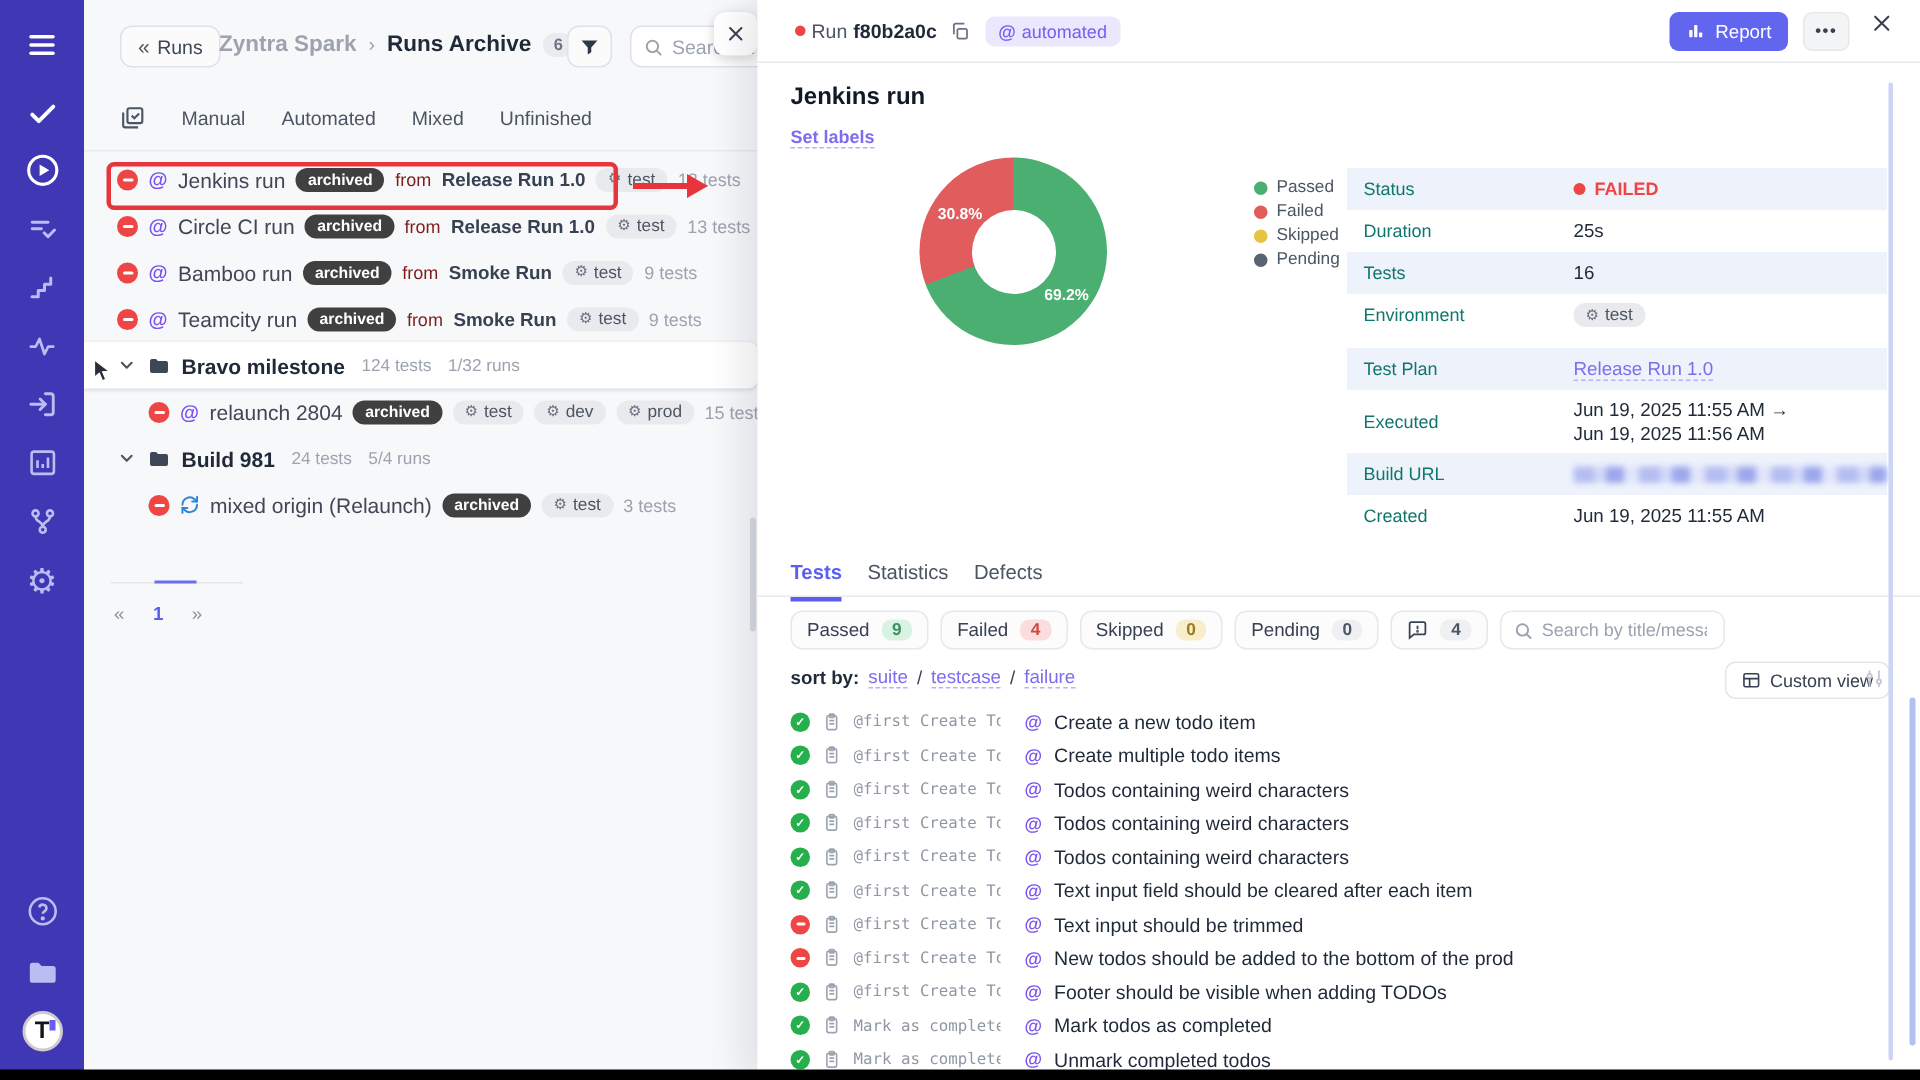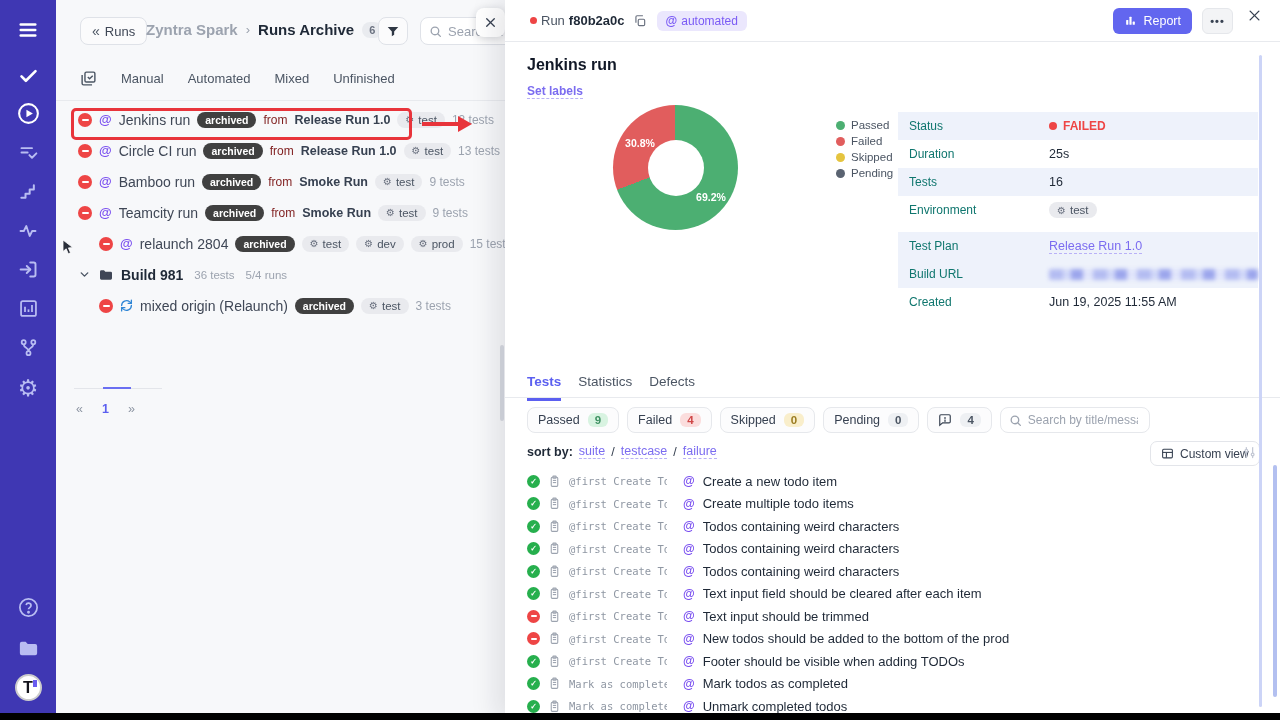--- a/index.html
+++ b/index.html
@@ -330,20 +330,35 @@
       <span class="badge-archived">archived</span>
       <span class="from-word">from</span>
       <span class="from-target">Smoke Run</span>
       <span class="tag-pill">
           <span class="gear-g">⚙</span>
           <span>test</span>
         </span>
       <span class="tests-count">9 tests</span>
     </div>
 
+    <div class="run-row folder-row elevated">
+      <span class="chev">
+          <svg width="13" height="13" viewBox="0 0 24 24" fill="none" stroke="currentColor" stroke-width="2.6" stroke-linecap="round" stroke-linejoin="round">
+            <polyline points="6,9 12,15 18,9"></polyline>
+          </svg>
+        </span>
+      <span class="folder-ic">
+          <svg width="16" height="16" viewBox="0 0 24 24" fill="currentColor">
+            <path d="M3 7a2 2 0 0 1 2-2h4l2 2h8a2 2 0 0 1 2 2v8a2 2 0 0 1-2 2H5a2 2 0 0 1-2-2V7z"></path>
+          </svg>
+        </span>
+      <span class="folder-name">Bravo milestone</span>
+      <span class="folder-stats">124 tests</span>
+      <span class="folder-stats">1/32 runs</span>
+    </div>
 
     <div class="run-row child">
       <span class="st-fail"></span>
       <span class="at-icon">@</span>
       <span class="run-name">relaunch 2804</span>
       <span class="badge-archived">archived</span>
       <span class="tag-pill">
           <span class="gear-g">⚙</span>
           <span>test</span>
         </span>
@@ -363,21 +378,21 @@
           <svg width="13" height="13" viewBox="0 0 24 24" fill="none" stroke="currentColor" stroke-width="2.6" stroke-linecap="round" stroke-linejoin="round">
             <polyline points="6,9 12,15 18,9"></polyline>
           </svg>
         </span>
       <span class="folder-ic">
           <svg width="16" height="16" viewBox="0 0 24 24" fill="currentColor">
             <path d="M3 7a2 2 0 0 1 2-2h4l2 2h8a2 2 0 0 1 2 2v8a2 2 0 0 1-2 2H5a2 2 0 0 1-2-2V7z"></path>
           </svg>
         </span>
       <span class="folder-name">Build 981</span>
-      <span class="folder-stats">36 tests</span>
+      <span class="folder-stats">24 tests</span>
       <span class="folder-stats">5/4 runs</span>
     </div>
 
     <div class="run-row child">
       <span class="st-fail"></span>
       <span class="sync-icon">
           <svg width="13" height="13" viewBox="0 0 24 24" fill="none" stroke="currentColor" stroke-width="2.4" stroke-linecap="round" stroke-linejoin="round">
             <path d="M21 2v6h-6"></path>
             <path d="M3 12a9 9 0 0 1 15-6.7L21 8"></path>
             <path d="M3 22v-6h6"></path>
@@ -491,20 +506,24 @@
       <span class="tag-pill">
           <span class="gear-g">⚙</span>
           <span>test</span>
         </span>
     </div>
     <div class="sum-gap"></div>
     <div class="sum-row lav">
       <span class="sum-label">Test Plan</span>
       <span class="sum-value plan-link">Release Run 1.0</span>
     </div>
+    <div class="sum-row" style="min-height:42px;">
+      <span class="sum-label">Executed</span>
+      <span class="sum-value exec-cell"><span>Jun 19, 2025 11:55 AM →</span><br><span>Jun 19, 2025 11:56 AM</span></span>
+    </div>
     <div class="sum-row lav">
       <span class="sum-label">Build URL</span>
       <span class="blurred-url"></span>
     </div>
     <div class="sum-row">
       <span class="sum-label">Created</span>
       <span class="sum-value">Jun 19, 2025 11:55 AM</span>
     </div>
   </div>
 

